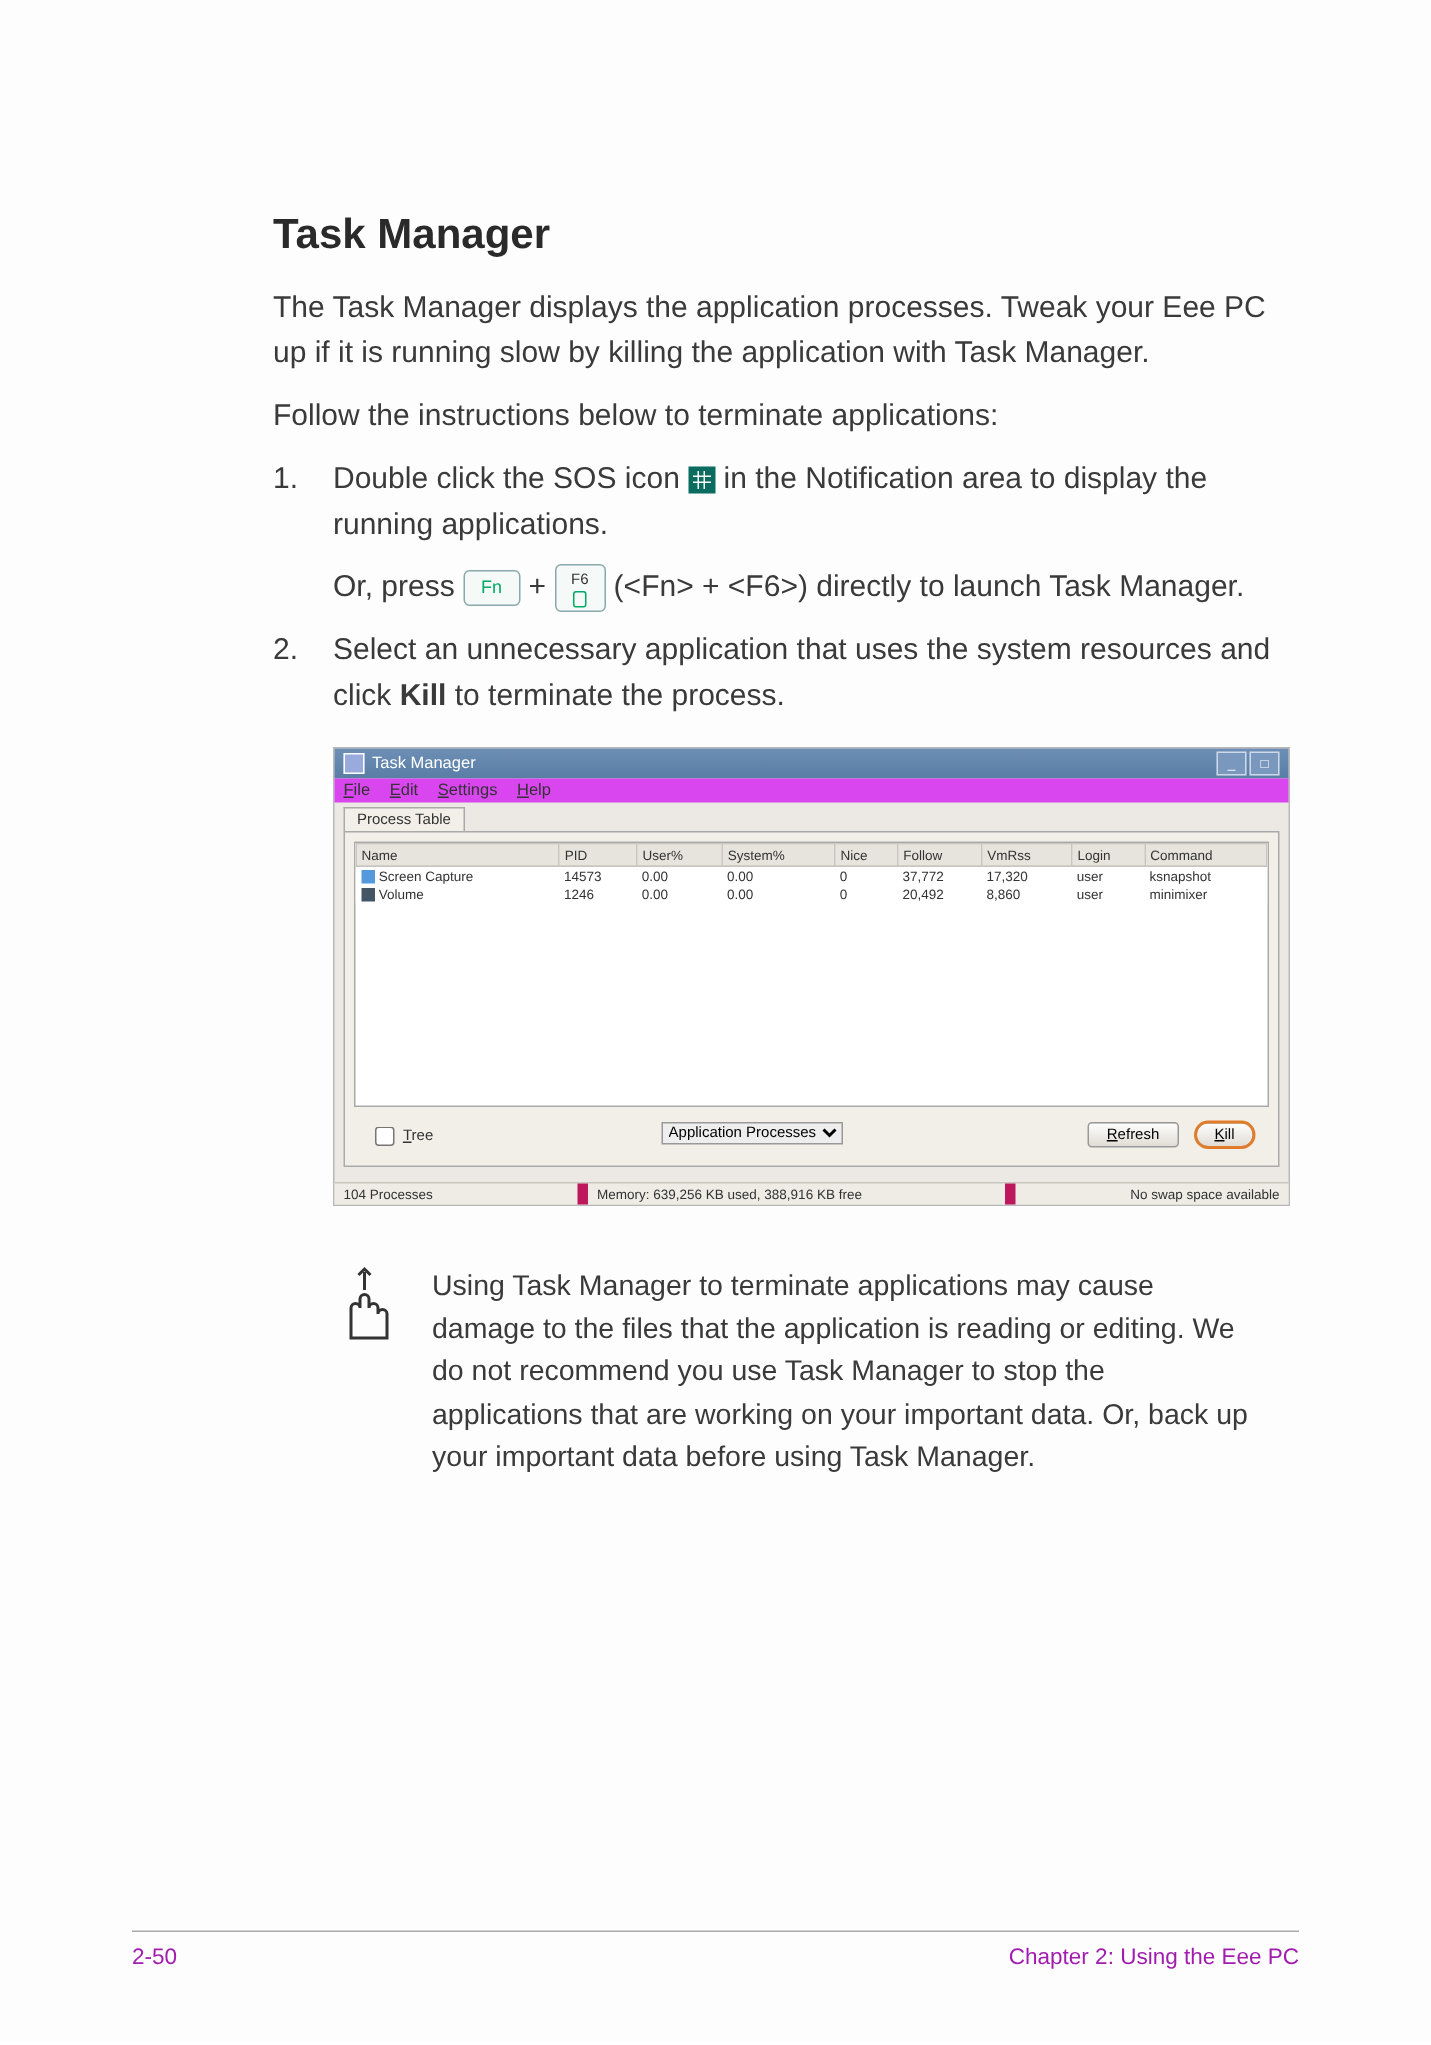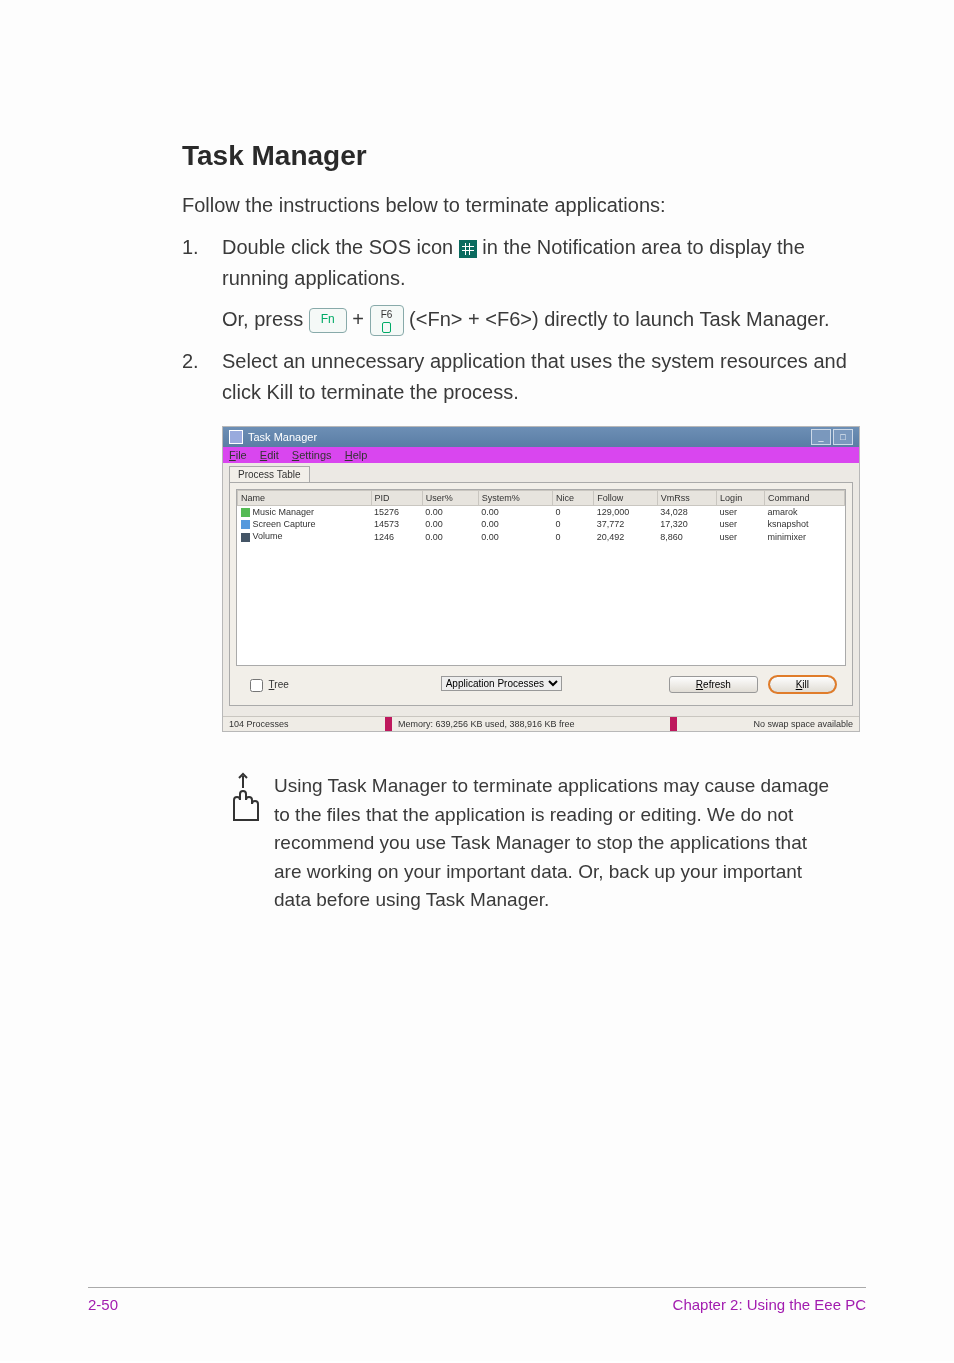--- a/index.html
+++ b/index.html
@@ -3,21 +3,21 @@
 <meta charset="utf-8">
 <style>
   html,body{margin:0;padding:0;background:#fff;font-family:"Segoe UI",Arial,sans-serif;color:#333}
   .page{width:954px;height:1361px;box-sizing:border-box;padding:60px 88px 40px 88px;position:relative;background:#fdfdfd}
   .content{margin-left:94px;margin-right:10px}
   h1{font-size:28px;font-weight:700;margin:80px 0 18px 0;color:#2a2a2a}
   p.body{font-size:20px;line-height:1.5;margin:12px 0;color:#3a3a3a}
   .step{display:flex;font-size:20px;line-height:1.55;margin:10px 0;color:#3a3a3a}
   .step .num{width:40px;flex:0 0 40px}
   .step .txt{flex:1}
-  .step .txt b{font-weight:400}
+  .step .txt b{font-weight:700}
   .sub{margin-left:40px;font-size:20px;line-height:1.55;margin-top:6px;color:#3a3a3a}
   .keycap{display:inline-block;border:1px solid #8aa;border-radius:4px;padding:1px 8px 3px 8px;font-size:12px;color:#0a6;vertical-align:middle;background:#f5f9f7;min-width:20px;text-align:center}
   .keycap.f6{line-height:1;padding:2px 6px}
   .keycap.f6 .top{font-size:10px;color:#333}
   .keycap.f6 .bot{font-size:9px;display:inline-block;border:1px solid #0a6;border-radius:2px;padding:0 2px;margin-top:1px}
   .sos{display:inline-block;width:18px;height:18px;background:#0a6b5f;vertical-align:middle;position:relative}
   .sos::after{content:"";position:absolute;inset:3px;background:
     linear-gradient(#fff,#fff) 0 33%/100% 1px no-repeat,
     linear-gradient(#fff,#fff) 0 66%/100% 1px no-repeat,
     linear-gradient(#fff,#fff) 33% 0/1px 100% no-repeat,
@@ -41,43 +41,44 @@
   .shot .rowicon{display:inline-block;width:9px;height:9px;margin-right:3px;vertical-align:middle}
   .ic-green{background:#5b5}
   .ic-blue{background:#59d}
   .ic-dark{background:#456}
   .shot .controls{display:flex;align-items:flex-start;padding:10px 10px 4px 10px}
   .shot .controls .treechk{flex:0 0 33%}
   .shot .controls .treechk input{vertical-align:middle}
   .shot .controls .filter{flex:0 0 33%;text-align:left}
   .shot .controls .filter select{font-size:10px;border:1px solid #999;background:#eee}
   .shot .controls .btns{flex:1;text-align:right}
-  .shot .controls .btns button{font-size:10px;border:1px solid #999;background:linear-gradient(#fdfdfd,#e1ddd5);padding:2px 26px;margin-left:8px;border-radius:3px}
+  .shot .controls .btns button{font-size:10px;border:1px solid #999;background:linear-gradient(#fdfdfd,#e1ddd5);padding:2px 12px;margin-left:8px;border-radius:3px}
   .shot .controls .btns button.kill{outline:2px solid #e07c2a;outline-offset:-1px;border-radius:10px}
   .shot .status{display:flex;border-top:1px solid #c9c6c0;background:#efece6;font-size:9px}
   .shot .status div{padding:2px 6px;border-right:7px solid #be185d}
   .shot .status div:first-child{width:150px}
   .shot .status div:nth-child(2){flex:1;}
   .shot .status div:last-child{border:none;width:170px;text-align:right}
 
-  .notebox{display:flex;margin:40px 18px 0 40px;gap:8px;align-items:flex-start}
+  .notebox{display:flex;margin:40px 18px 0 40px;gap:22px;align-items:flex-start}
   .notebox .hand{flex:0 0 44px}
   .notebox .hand svg{width:44px;height:50px;stroke:#333;fill:none;stroke-width:2}
   .notebox .note{flex:1;font-size:19px;line-height:1.5;color:#3a3a3a}
 
   .footer{position:absolute;left:88px;right:88px;bottom:48px;border-top:1px solid #aaa;font-size:15px;color:#a21caf;padding-top:8px;display:flex;justify-content:space-between}
 </style>
 </head>
 <body>
 
 <div class="page">
   <div class="content">
 
     <h1>Task Manager</h1>
 
+    <p class="body">The Task Manager displays the application processes. Tweak your Eee PC up if it is running slow by killing the application with Task Manager.</p>
 
     <p class="body">Follow the instructions below to terminate applications:</p>
 
     <div class="step">
       <div class="num">1.</div>
       <div class="txt">
         <span>Double click the SOS icon </span>
         <span class="sos"></span>
         <span> in the Notification area to display the running applications.</span>
       </div>
@@ -130,31 +131,20 @@
                 <th>User%</th>
                 <th>System%</th>
                 <th>Nice</th>
                 <th>Follow</th>
                 <th>VmRss</th>
                 <th>Login</th>
                 <th>Command</th>
               </tr>
             </thead>
             <tbody id="rows">
-                <tr>
-                  <td><span class="rowicon ic-green"></span>Music Manager</td>
-                  <td>15276</td>
-                  <td>0.00</td>
-                  <td>0.00</td>
-                  <td>0</td>
-                  <td>129,000</td>
-                  <td>34,028</td>
-                  <td>user</td>
-                  <td>amarok</td>
-                </tr>
                 <tr>
                   <td><span class="rowicon ic-blue"></span>Screen Capture</td>
                   <td>14573</td>
                   <td>0.00</td>
                   <td>0.00</td>
                   <td>0</td>
                   <td>37,772</td>
                   <td>17,320</td>
                   <td>user</td>
                   <td>ksnapshot</td>

